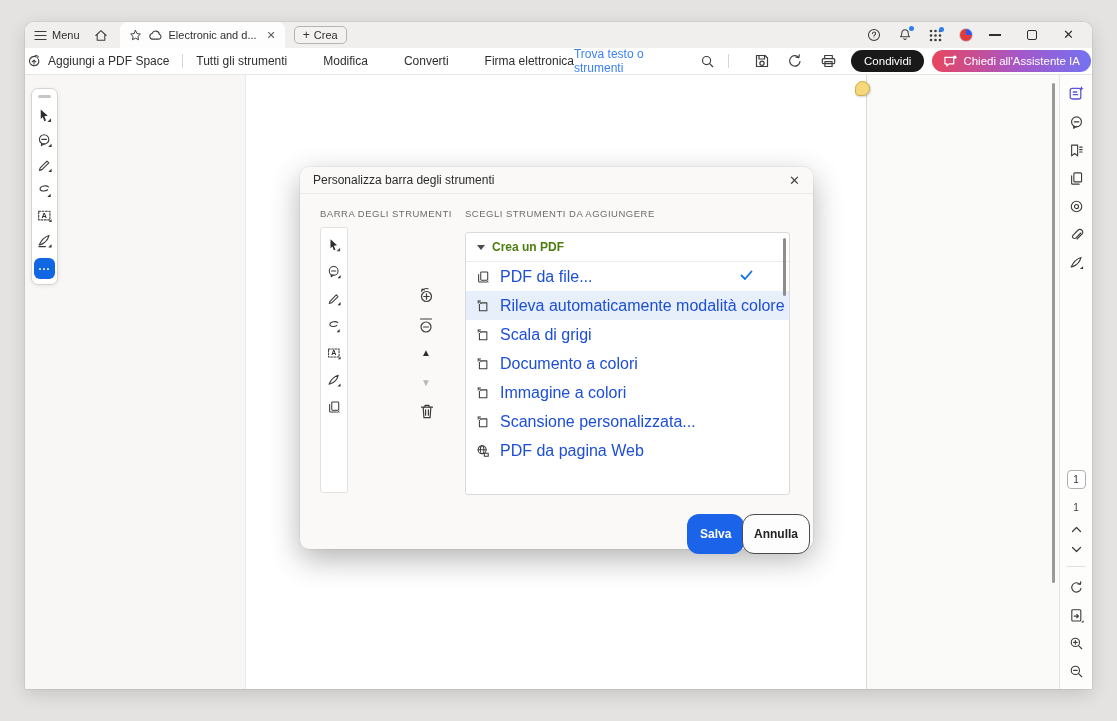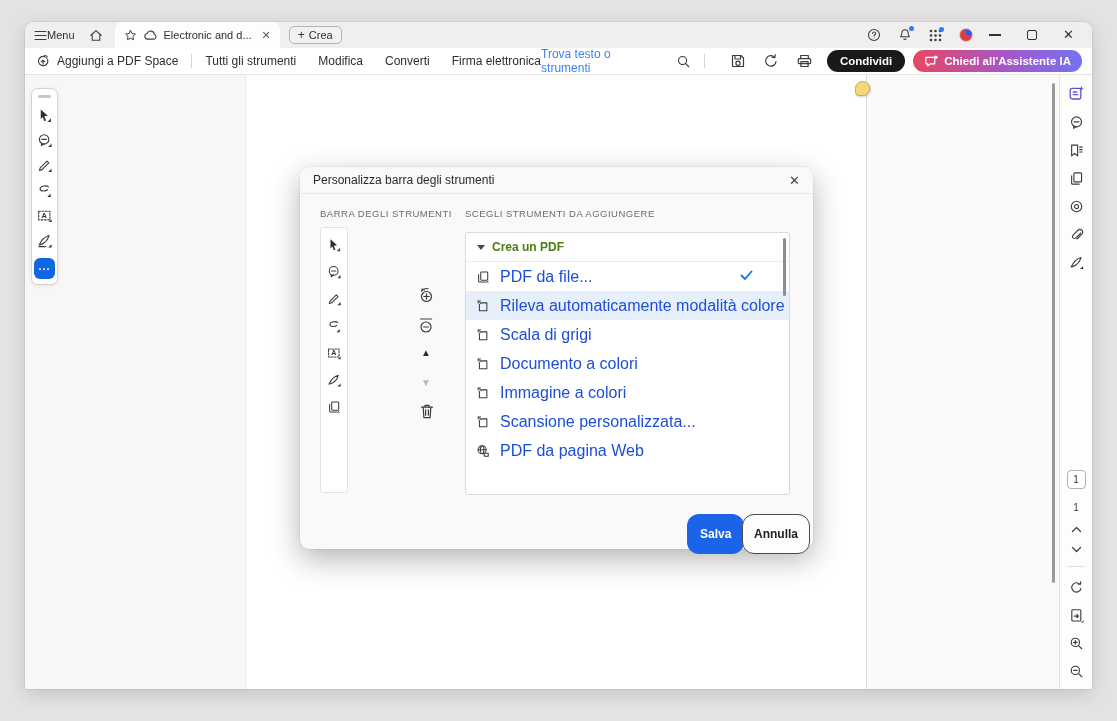--- a/index.html
+++ b/index.html
@@ -19,21 +19,21 @@
     position:absolute; left:25px; top:22px; width:1067px; height:667px;
     background:#fff; border-radius:9px 9px 2px 2px;
     box-shadow:0 0 0 1px rgba(0,0,0,.05), 0 5px 18px rgba(0,0,0,.14);
   }
 
   
   .tabbar {
     height:26px; background:#f1efee; border-radius:9px 9px 0 0;
     display:flex; align-items:center; padding-left:9px; font-size:11px;
   }
-  .menu-btn { display:flex; align-items:center; color:#2f2f2f; cursor:pointer; }
+  .menu-btn { display:flex; align-items:center; gap:5px; color:#2f2f2f; cursor:pointer; }
   .home-btn { margin-left:14px; cursor:pointer; display:flex; }
   .tab-active {
     margin-left:12px; height:26px; background:#fdfdfd; border-radius:7px 7px 0 0;
     display:flex; align-items:center; gap:6px; padding:0 9px; min-width:135px;
   }
   .tab-label { color:#2f2f2f; white-space:nowrap; }
   .tab-close { margin-left:4px; color:#5a5a5a; font-size:11px; cursor:pointer; }
   .newtab-btn {
     margin-left:9px; height:18px; border:1px solid #b6b4b2; border-radius:5px;
     display:flex; align-items:center; gap:4px; padding:0 8px; background:#f4f2f1;
@@ -47,32 +47,32 @@
     background:conic-gradient(#3355e8 0 95deg, #e23b3b 95deg 360deg); border:1px solid #caccd2; }
   .wincontrols { display:flex; align-items:center; gap:26px; margin-right:18px; }
   .winctl { cursor:pointer; display:flex; color:#2f2f2f; }
   .win-min { width:12px; height:1.4px; background:#2f2f2f; }
   .win-max { width:10px; height:10px; border:1.3px solid #2f2f2f; border-radius:2px; }
   .win-close { font-size:13px; line-height:10px; }
 
   
   .toolbar {
     height:27px; background:#fff; border-bottom:1px solid #e7e5e4;
-    display:flex; align-items:center; padding:0 10px; font-size:12px;
+    display:flex; align-items:center; padding:0 1px; font-size:12px;
     border-radius:0;
   }
   .tb-item { display:flex; align-items:center; gap:6px; cursor:pointer; color:#2e2e2e; white-space:nowrap; }
   .tb-sep { width:1px; height:14px; background:#d8d6d5; margin:0 13px; }
-  .tb-nav { display:flex; gap:22px; }
+  .tb-nav { display:flex; gap:36px; }
   .tb-spacer { flex:1; }
   .find-group { display:flex; align-items:center; gap:18px; cursor:pointer; color:#3b82f6; }
   .tb-icons { display:flex; align-items:center; gap:17px; margin:0 14px 0 12px; }
   .pill {
     height:22px; border-radius:12px; display:flex; align-items:center;
-    font-size:11.5px; font-weight:bold; cursor:pointer; white-space:nowrap;
+    font-size:11.5px; font-weight:normal; cursor:pointer; white-space:nowrap;
   }
   .share-pill { background:#191919; color:#fff; padding:0 13px; margin-right:8px; }
   .ai-pill { background:linear-gradient(90deg,#e8465e 0%, #a557c9 55%, #7472f1 100%); color:#fff; padding:0 11px; gap:6px; }
 
   
   .content { position:relative; height:614px; background:#fafaf9; border-radius:0 0 2px 2px; overflow:hidden; }
   .left-panel { position:absolute; left:0; top:0; width:220px; height:614px; background:#f8f7f6; }
   .page { position:absolute; left:220px; top:0; width:622px; height:614px; background:#fff;
     border-left:1px solid #eceae9; border-right:1px solid #dcdad9; }
   .sticky-note { position:absolute; left:830px; top:6px; width:15px; height:15px; border-radius:50% 50% 50% 4px;

